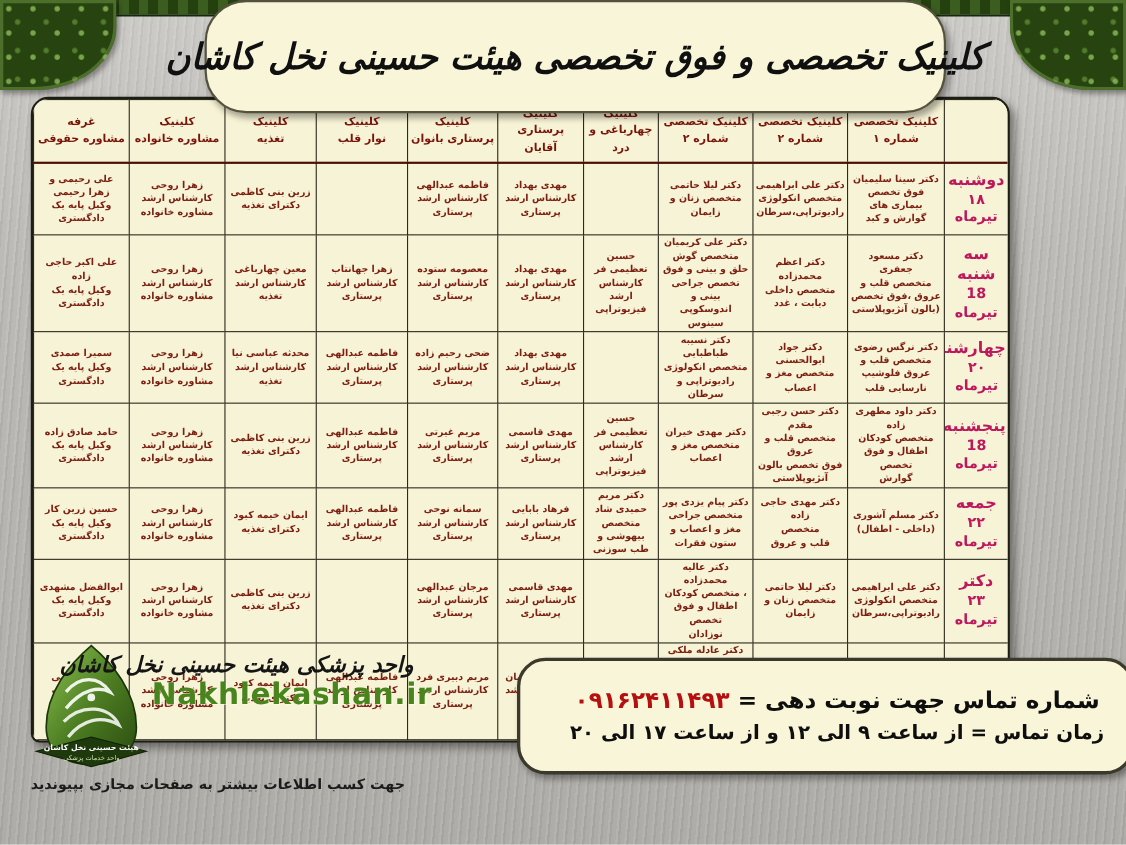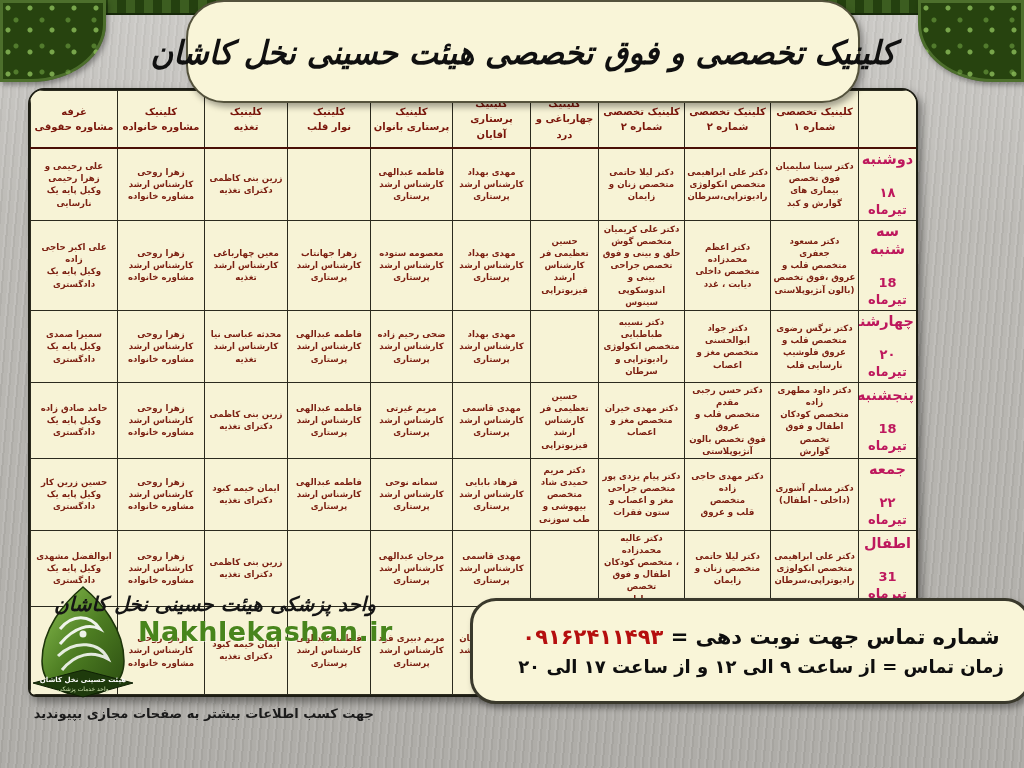--- a/index.html
+++ b/index.html
@@ -35,38 +35,38 @@
   #table-wrap{position:absolute;left:28px;top:88px;width:886px;z-index:2;
     border-radius:16px 16px 8px 8px;overflow:hidden;
     box-shadow:4px 5px 8px rgba(0,0,0,.4);border:2px solid #1d1d14;background:#f7f3d6;}
   table{width:100%;border-collapse:collapse;table-layout:fixed;direction:rtl;background:#f7f3d6;}
   th,td{border:1px solid #2b2a1e;text-align:center;vertical-align:middle;padding:1px 2px;overflow:hidden;}
   thead th{height:54px;color:#7a150a;font-weight:bold;font-size:10px;line-height:1.55;white-space:pre-line;}
   thead tr{border-bottom:2px solid #4a0f06;}
   tbody td{height:62px;color:#7c2012;font-weight:bold;font-size:8.6px;line-height:1.42;white-space:pre-line;}
   .day-cell{color:#be185d;background:#f7f3d6;}
   .day-name{font-size:14.5px;font-weight:bold;line-height:1.3;}
-  .day-date{font-size:13px;font-weight:bold;line-height:1.3;margin-top:16px;}
+  .day-date{font-size:13px;font-weight:bold;line-height:1.3;}
   
   #contact{position:absolute;left:470px;top:598px;width:534px;height:100px;z-index:2;
     background:#f9f5d8;border:3px solid #3a392c;border-radius:26px;
     display:flex;flex-direction:column;justify-content:center;gap:7px;
     direction:rtl;text-align:center;box-shadow:3px 4px 6px rgba(0,0,0,.35);padding-left:21px;}
   #contact .l1{font-size:21px;font-weight:bold;color:#0e0e0e;}
   #contact .l1 .phone{color:#b50f0f;letter-spacing:1px;}
   #contact .l2{font-size:18px;font-weight:bold;color:#0e0e0e;}
   
   #logo{position:absolute;left:30px;top:584px;width:106px;height:120px;z-index:2;}
   #org{position:absolute;left:138px;top:592px;width:238px;text-align:center;z-index:2;}
   .org-callig{font-style:italic;font-weight:bold;font-size:20px;color:#151515;direction:rtl;white-space:nowrap;text-align:right;}
   .org-site{font-size:27px;font-weight:bold;color:#48851c;line-height:1.15;letter-spacing:.5px;
     text-shadow:1px 1px 0 rgba(255,255,255,.5);}
   .org-insta{font-size:27px;font-weight:bold;color:#3b3b3b;line-height:1.15;
     text-shadow:1px 1px 0 rgba(255,255,255,.5);}
-  #cta{position:absolute;left:22px;top:706px;width:352px;z-index:2;
+  #cta{position:absolute;left:22px;top:706px;width:352px;text-align:center;z-index:2;
     font-weight:bold;font-size:13px;color:#1b1b1b;direction:rtl;}
 </style>
 </head>
 <body>
 
 <div id="page">
 
   <div class="top-strip"></div>
   <div class="corner corner-left"></div>
   <div class="corner corner-right"></div>
@@ -140,21 +140,21 @@
 پرستاری</td>
             <td></td>
             <td>زرین بنی کاظمی
 دکترای تغذیه</td>
             <td>زهرا روحی
 کارشناس ارشد
 مشاوره خانواده</td>
             <td>علی رحیمی و
 زهرا رحیمی
 وکیل پایه یک
-نارسایی</td>
+دادگستری</td>
           </tr>
           <tr>
             <th class="day-cell">
               <div class="day-name">سه شنبه</div>
               <div class="day-date">18 تیرماه</div>
             </th>
             <td>دکتر مسعود جعفری
 متخصص قلب و
 عروق ،فوق تخصص
 (بالون آنژیوپلاستی</td>
@@ -290,22 +290,22 @@
 دکترای تغذیه</td>
             <td>زهرا روحی
 کارشناس ارشد
 مشاوره خانواده</td>
             <td>حسین زرین کار
 وکیل پایه یک
 دادگستری</td>
           </tr>
           <tr>
             <th class="day-cell">
-              <div class="day-name">اطفال</div>
-              <div class="day-date">31 تیرماه</div>
+              <div class="day-name">دکتر</div>
+              <div class="day-date">۲۳ تیرماه</div>
             </th>
             <td>دکتر علی ابراهیمی
 متخصص انکولوژی
 رادیوتراپی،سرطان</td>
             <td>دکتر لیلا حاتمی
 متخصص زنان و
 زایمان</td>
             <td>دکتر عالیه محمدزاده
 ، متخصص کودکان
 اطفال و فوق تخصص

